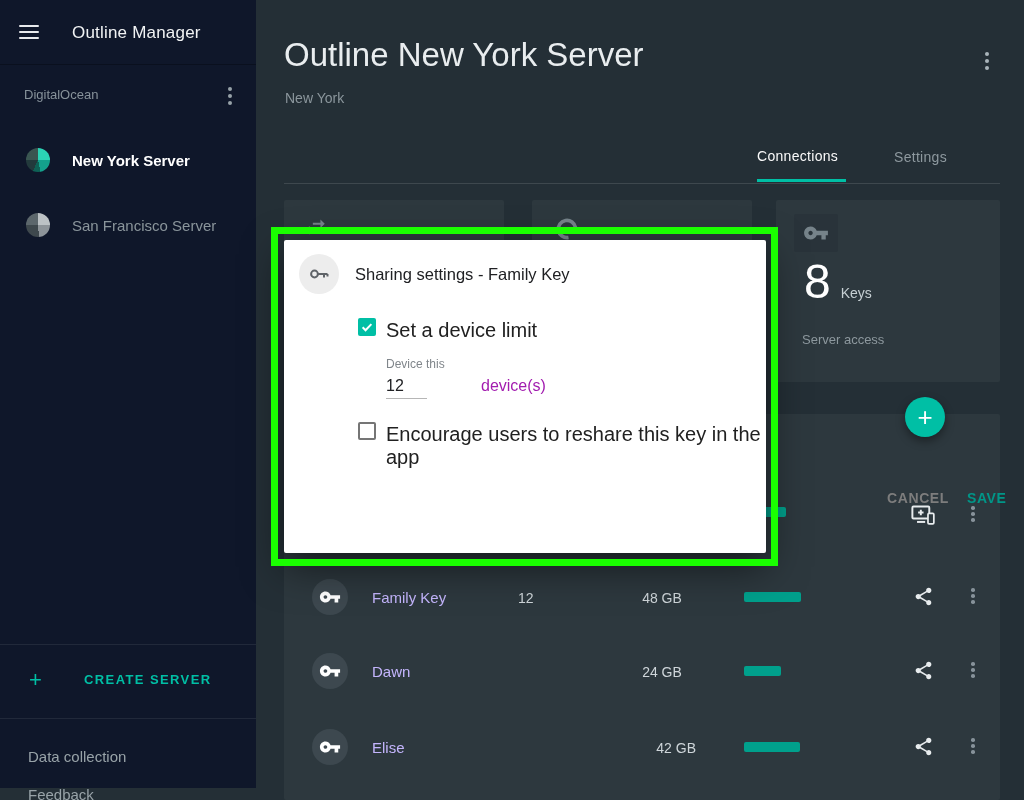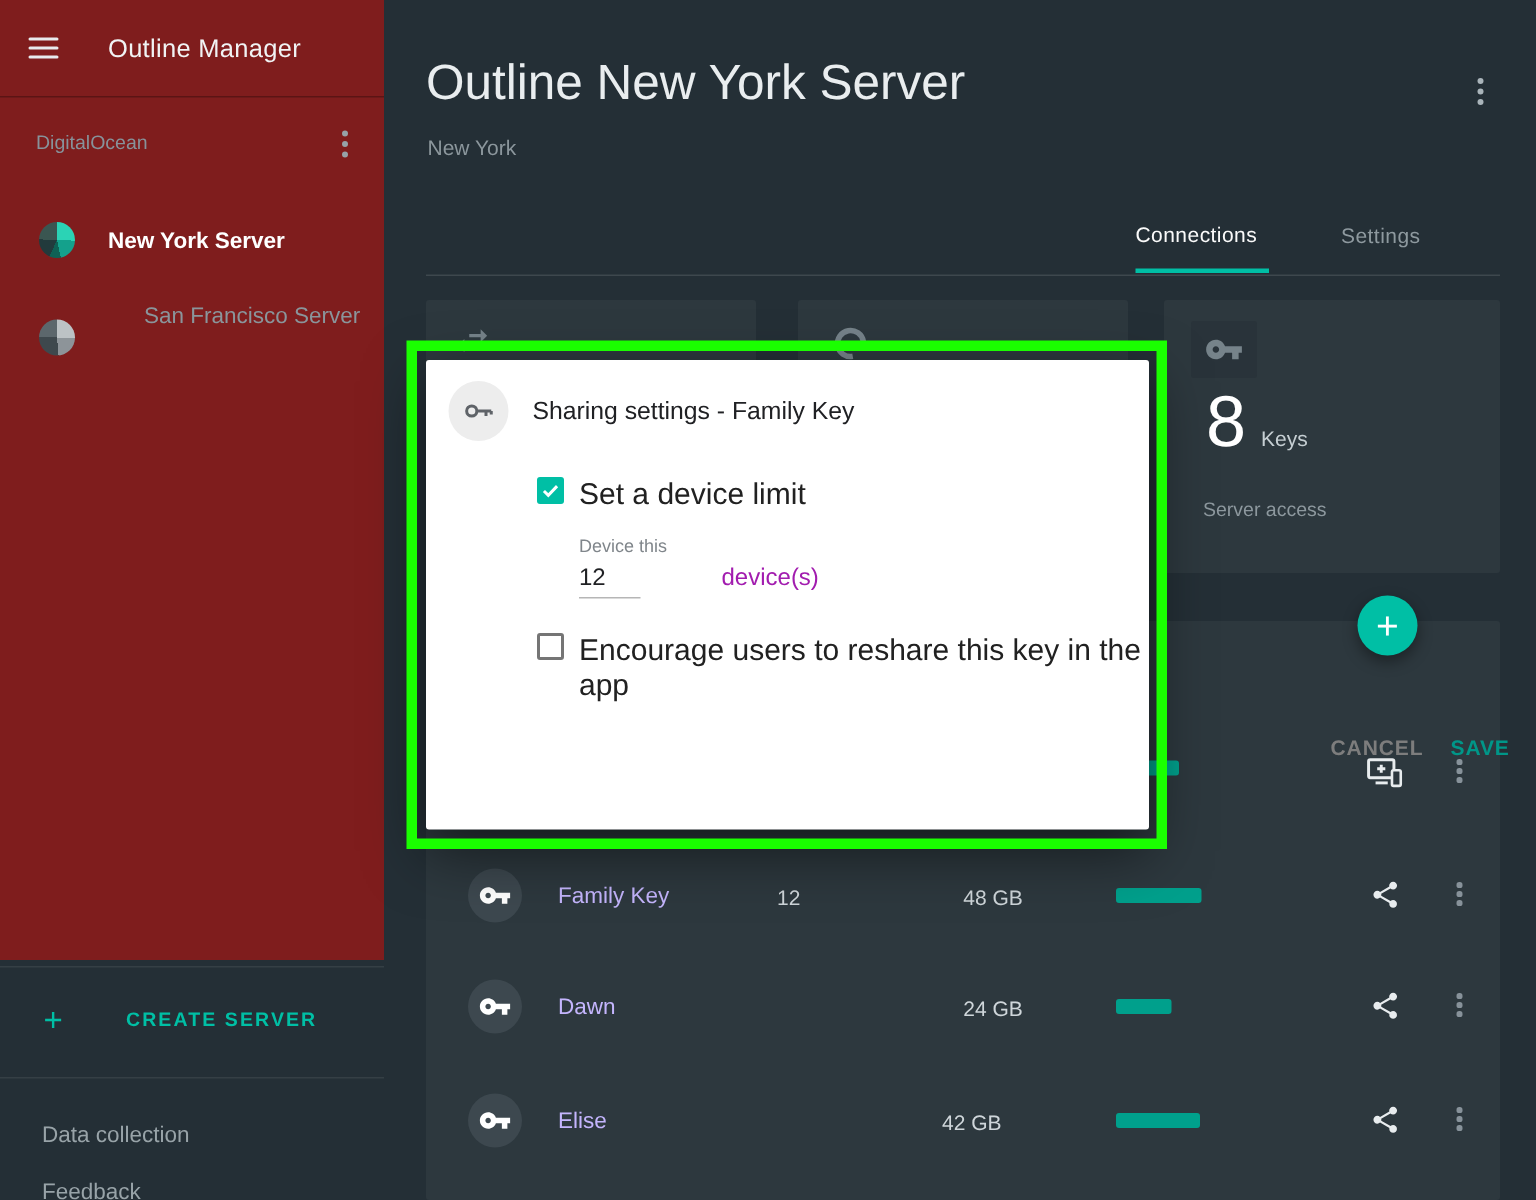--- a/index.html
+++ b/index.html
@@ -5,35 +5,35 @@
   html,body{margin:0;padding:0;}
   body{
     width:1024px;height:800px;overflow:hidden;position:relative;
     background:#242f36;
     font-family:"Liberation Sans", sans-serif;
     -webkit-font-smoothing:antialiased;
   }
   .abs{position:absolute;}
 
   
-  .sidebar{left:0;top:0;width:256px;height:640px;background:#7f1d1d;z-index:5;}
+  .sidebar{left:0;top:0;width:256px;height:788px;background:#0f172a;z-index:5;}
   .sidebar-header{left:0;top:0;width:256px;height:64px;border-bottom:1px solid rgba(0,0,0,.28);}
   .hamburger{left:19px;top:25px;width:20px;height:14px;cursor:pointer;}
   .hamburger span{display:block;height:2px;background:#e8eaed;margin-bottom:4px;border-radius:1px;}
   .app-title{left:72px;top:23px;font-size:17px;font-weight:500;color:#f1f3f4;letter-spacing:.2px;}
   .provider-label{left:24px;top:87px;font-size:13px;color:#87929a;}
   .kebab{width:4px;}
   .kebab i{display:block;width:4px;height:4px;border-radius:50%;background:#97a2a8;margin-bottom:3px;}
   .provider-kebab{left:228px;top:87px;}
   .server-avatar{width:24px;height:24px;border-radius:50%;}
   .avatar-ny{left:26px;top:148px;background:conic-gradient(from 0deg,#2bd3b5 0 92deg,#14a18c 92deg 168deg,#0e6155 168deg 205deg,#223a3c 205deg 272deg,#3a5651 272deg 360deg);}
   .avatar-sf{left:26px;top:213px;background:conic-gradient(from 0deg,#bcc2c5 0 92deg,#8d9499 92deg 175deg,#3e484d 175deg 272deg,#5c676c 272deg 360deg);}
   .server-label{font-size:15px;}
   .server-label.active{left:72px;top:152px;color:#ffffff;font-weight:700;}
-  .server-label.inactive{left:72px;top:202px;color:#8a959b;margin-left:24px;}
+  .server-label.inactive{left:72px;top:217px;color:#8a959b;}
   .create-server-row{left:0;top:644px;width:256px;height:73px;border-top:1px solid rgba(255,255,255,.08);border-bottom:1px solid rgba(255,255,255,.08);cursor:pointer;}
   .plus-glyph{left:29px;top:666px;font-size:22px;color:#00bfa5;font-weight:400;}
   .create-server-label{left:84px;top:671px;font-size:13px;font-weight:700;letter-spacing:1.4px;color:#00bfa5;}
   .footer-link{left:28px;font-size:15px;color:#98a3a8;cursor:pointer;}
 
   
   .page-title{left:284px;top:36px;font-size:33px;font-weight:400;color:#e9edef;}
   .page-subtitle{left:285px;top:90px;font-size:14px;color:#8b969c;}
   .header-kebab{left:985px;top:52px;}
   .header-kebab i{background:#a9b4ba;}
@@ -203,21 +203,21 @@
       </div>
   </div>
 
   <div>
     <div class="abs key-avatar" style="left:28px;top:315px;">
       <svg width="22" height="22" viewBox="0 0 24 24">
           <path fill="#ffffff" d="M12.65 10C11.83 7.67 9.61 6 7 6c-3.31 0-6 2.69-6 6s2.69 6 6 6c2.61 0 4.83-1.67 5.65-4H17v4h4v-4h2v-4H12.65zM7 14c-1.1 0-2-.9-2-2s.9-2 2-2 2 .9 2 2-.9 2-2 2z"></path>
         </svg>
     </div>
     <div class="abs key-name" style="left:88px;top:325px;text-align:center;">Elise</div>
-    <div class="abs cell-text" style="left:344px;top:326px;width:68px;text-align:left;">42 GB</div>
+    <div class="abs cell-text" style="left:344px;top:326px;width:68px;text-align:right;">42 GB</div>
     <div class="abs bar" style="left: 460px; top: 328px; width: 56px;"></div>
     <div class="abs icon-btn" style="left:629px;top:322px;">
       <svg width="21" height="21" viewBox="0 0 24 24">
           <path fill="#e8ecee" d="M18 16.08c-.76 0-1.44.3-1.96.77L8.91 12.7c.05-.23.09-.46.09-.7s-.04-.47-.09-.7l7.05-4.11c.54.5 1.25.81 2.04.81 1.66 0 3-1.34 3-3s-1.34-3-3-3-3 1.34-3 3c0 .24.04.47.09.7L8.04 9.81C7.5 9.31 6.79 9 6 9c-1.66 0-3 1.34-3 3s1.34 3 3 3c.79 0 1.5-.31 2.04-.81l7.12 4.16c-.05.21-.08.43-.08.65 0 1.61 1.31 2.92 2.92 2.92 1.61 0 2.92-1.31 2.92-2.92s-1.31-2.92-2.92-2.92z"></path>
         </svg>
     </div>
     <div class="abs kebab row-kebab icon-btn" style="left:687px;top:324px;">
         <i></i>
         <i></i>
         <i></i>

